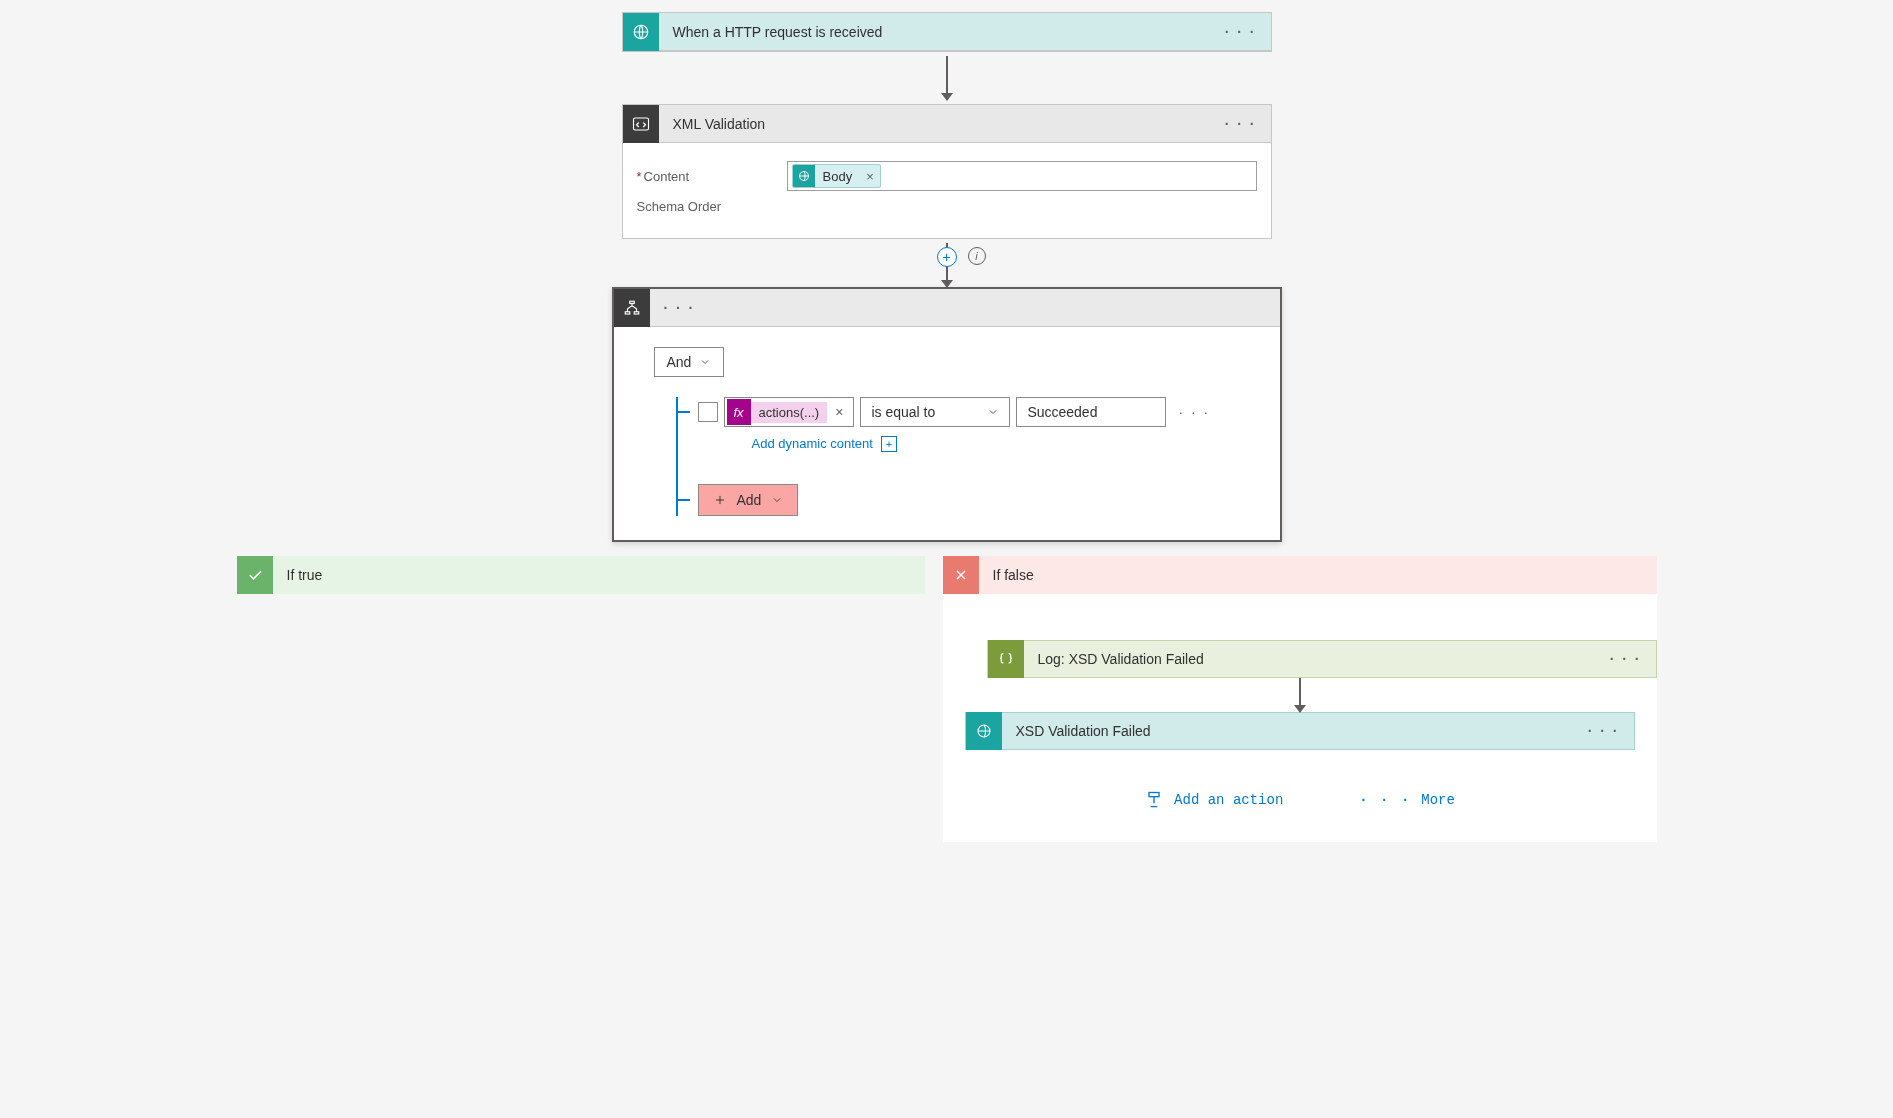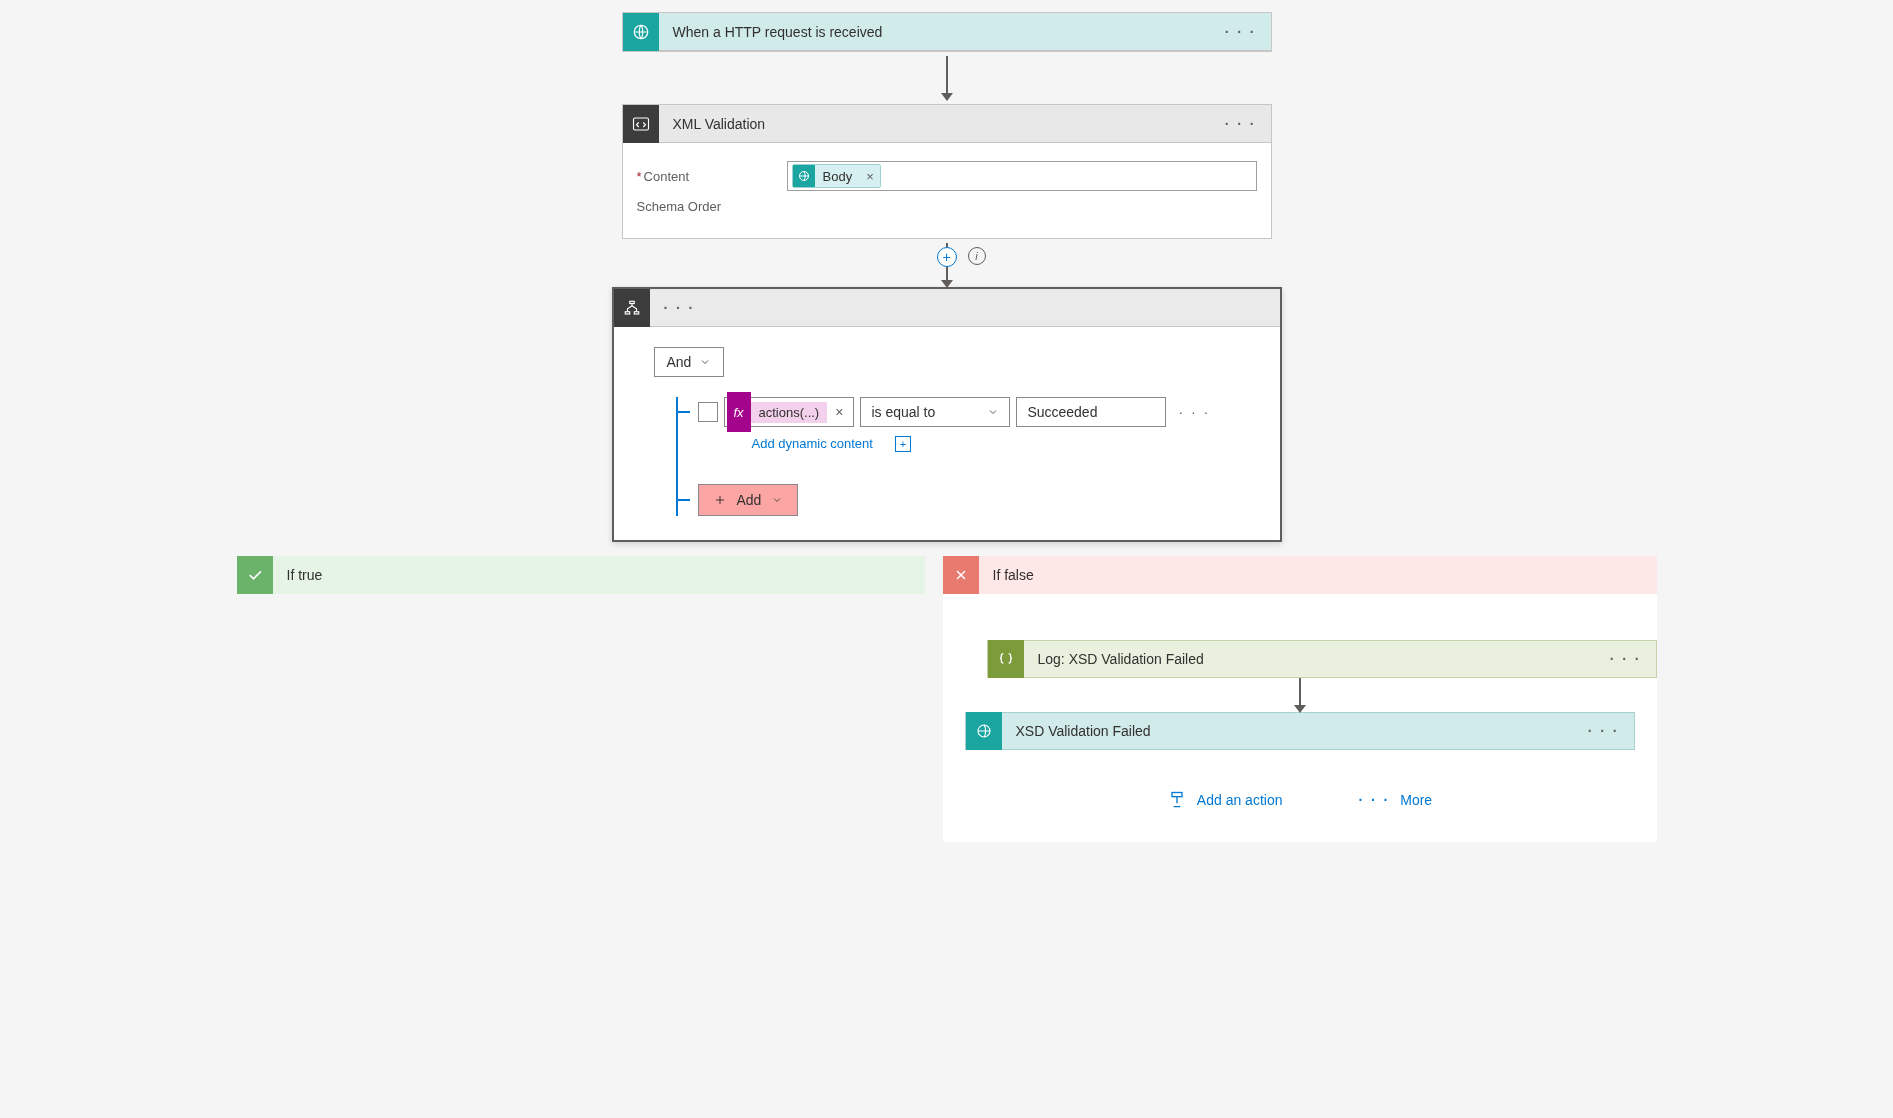--- a/index.html
+++ b/index.html
@@ -163,21 +163,21 @@
     display: flex;
     align-items: center;
     height: 30px;
     background: #fff;
     padding: 2px;
   }
   .fx-badge {
     background: #a4048b;
     color: #fff;
     width: 24px;
-    height: 40px;
+    height: 26px;
     display: flex;
     align-items: center;
     justify-content: center;
     font-style: italic;
     font-size: 13px;
   }
   .fx-label {
     background: #f3d1ec;
     padding: 3px 8px;
     font-size: 13px;
@@ -205,21 +205,21 @@
   .row-more { padding: 0 6px; letter-spacing: 2px; color: #605e5c; cursor: pointer; }
   .dyncontent-row {
     padding-left: 74px;
     margin-top: 8px;
   }
   .dyn-link {
     color: #0078d4;
     font-size: 13px;
     display: inline-flex;
     align-items: center;
-    gap: 22px;
+    gap: 8px;
     cursor: pointer;
   }
   .dyn-icon {
     border: 1px solid #0078d4;
     color: #0078d4;
     width: 16px; height: 16px;
     display: flex;
     align-items: center;
     justify-content: center;
     font-size: 11px;
@@ -392,20 +392,21 @@
     bottom: -1px;
     left: -5px;
     border-left: 6px solid transparent;
     border-right: 6px solid transparent;
     border-top: 8px solid #605e5c;
   }
   .footer-actions {
     display: flex;
     gap: 76px;
     margin-top: 40px;
+    font-family: Liberation Mono, monospace;
   }
   .footer-link {
     color: #0078d4;
     display: inline-flex;
     align-items: center;
     gap: 10px;
     cursor: pointer;
     font-size: 14px;
   }
 

